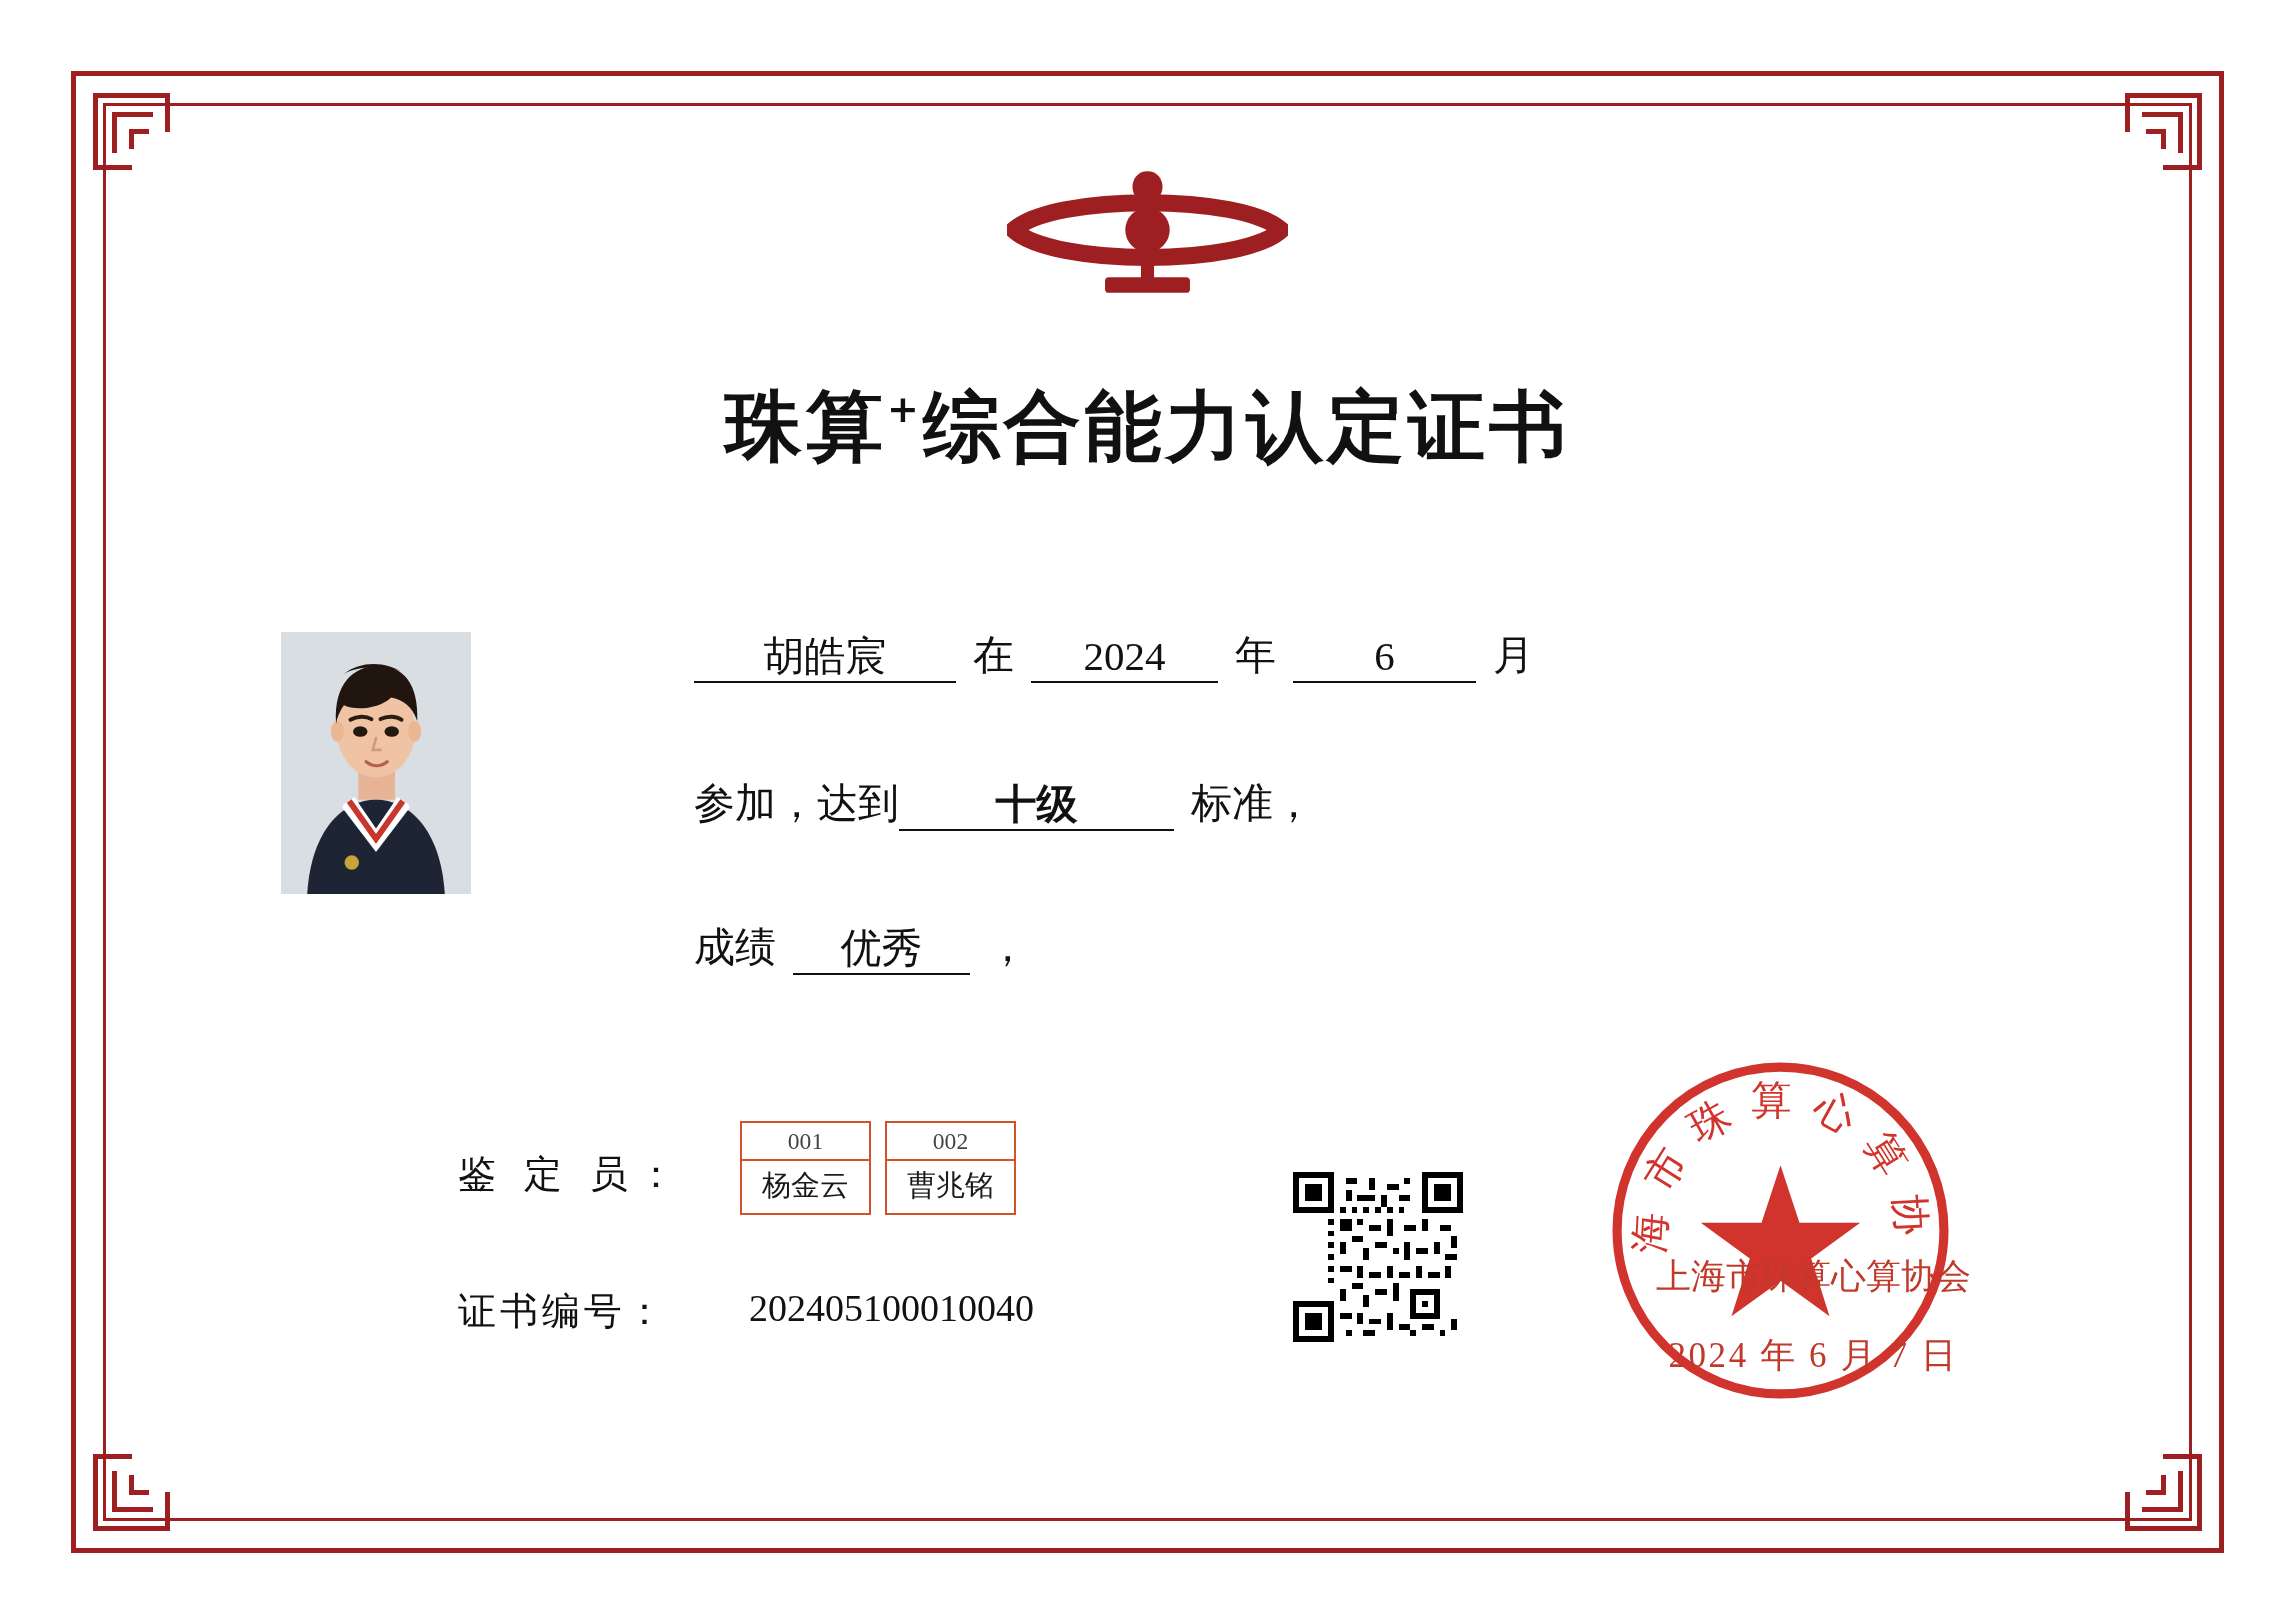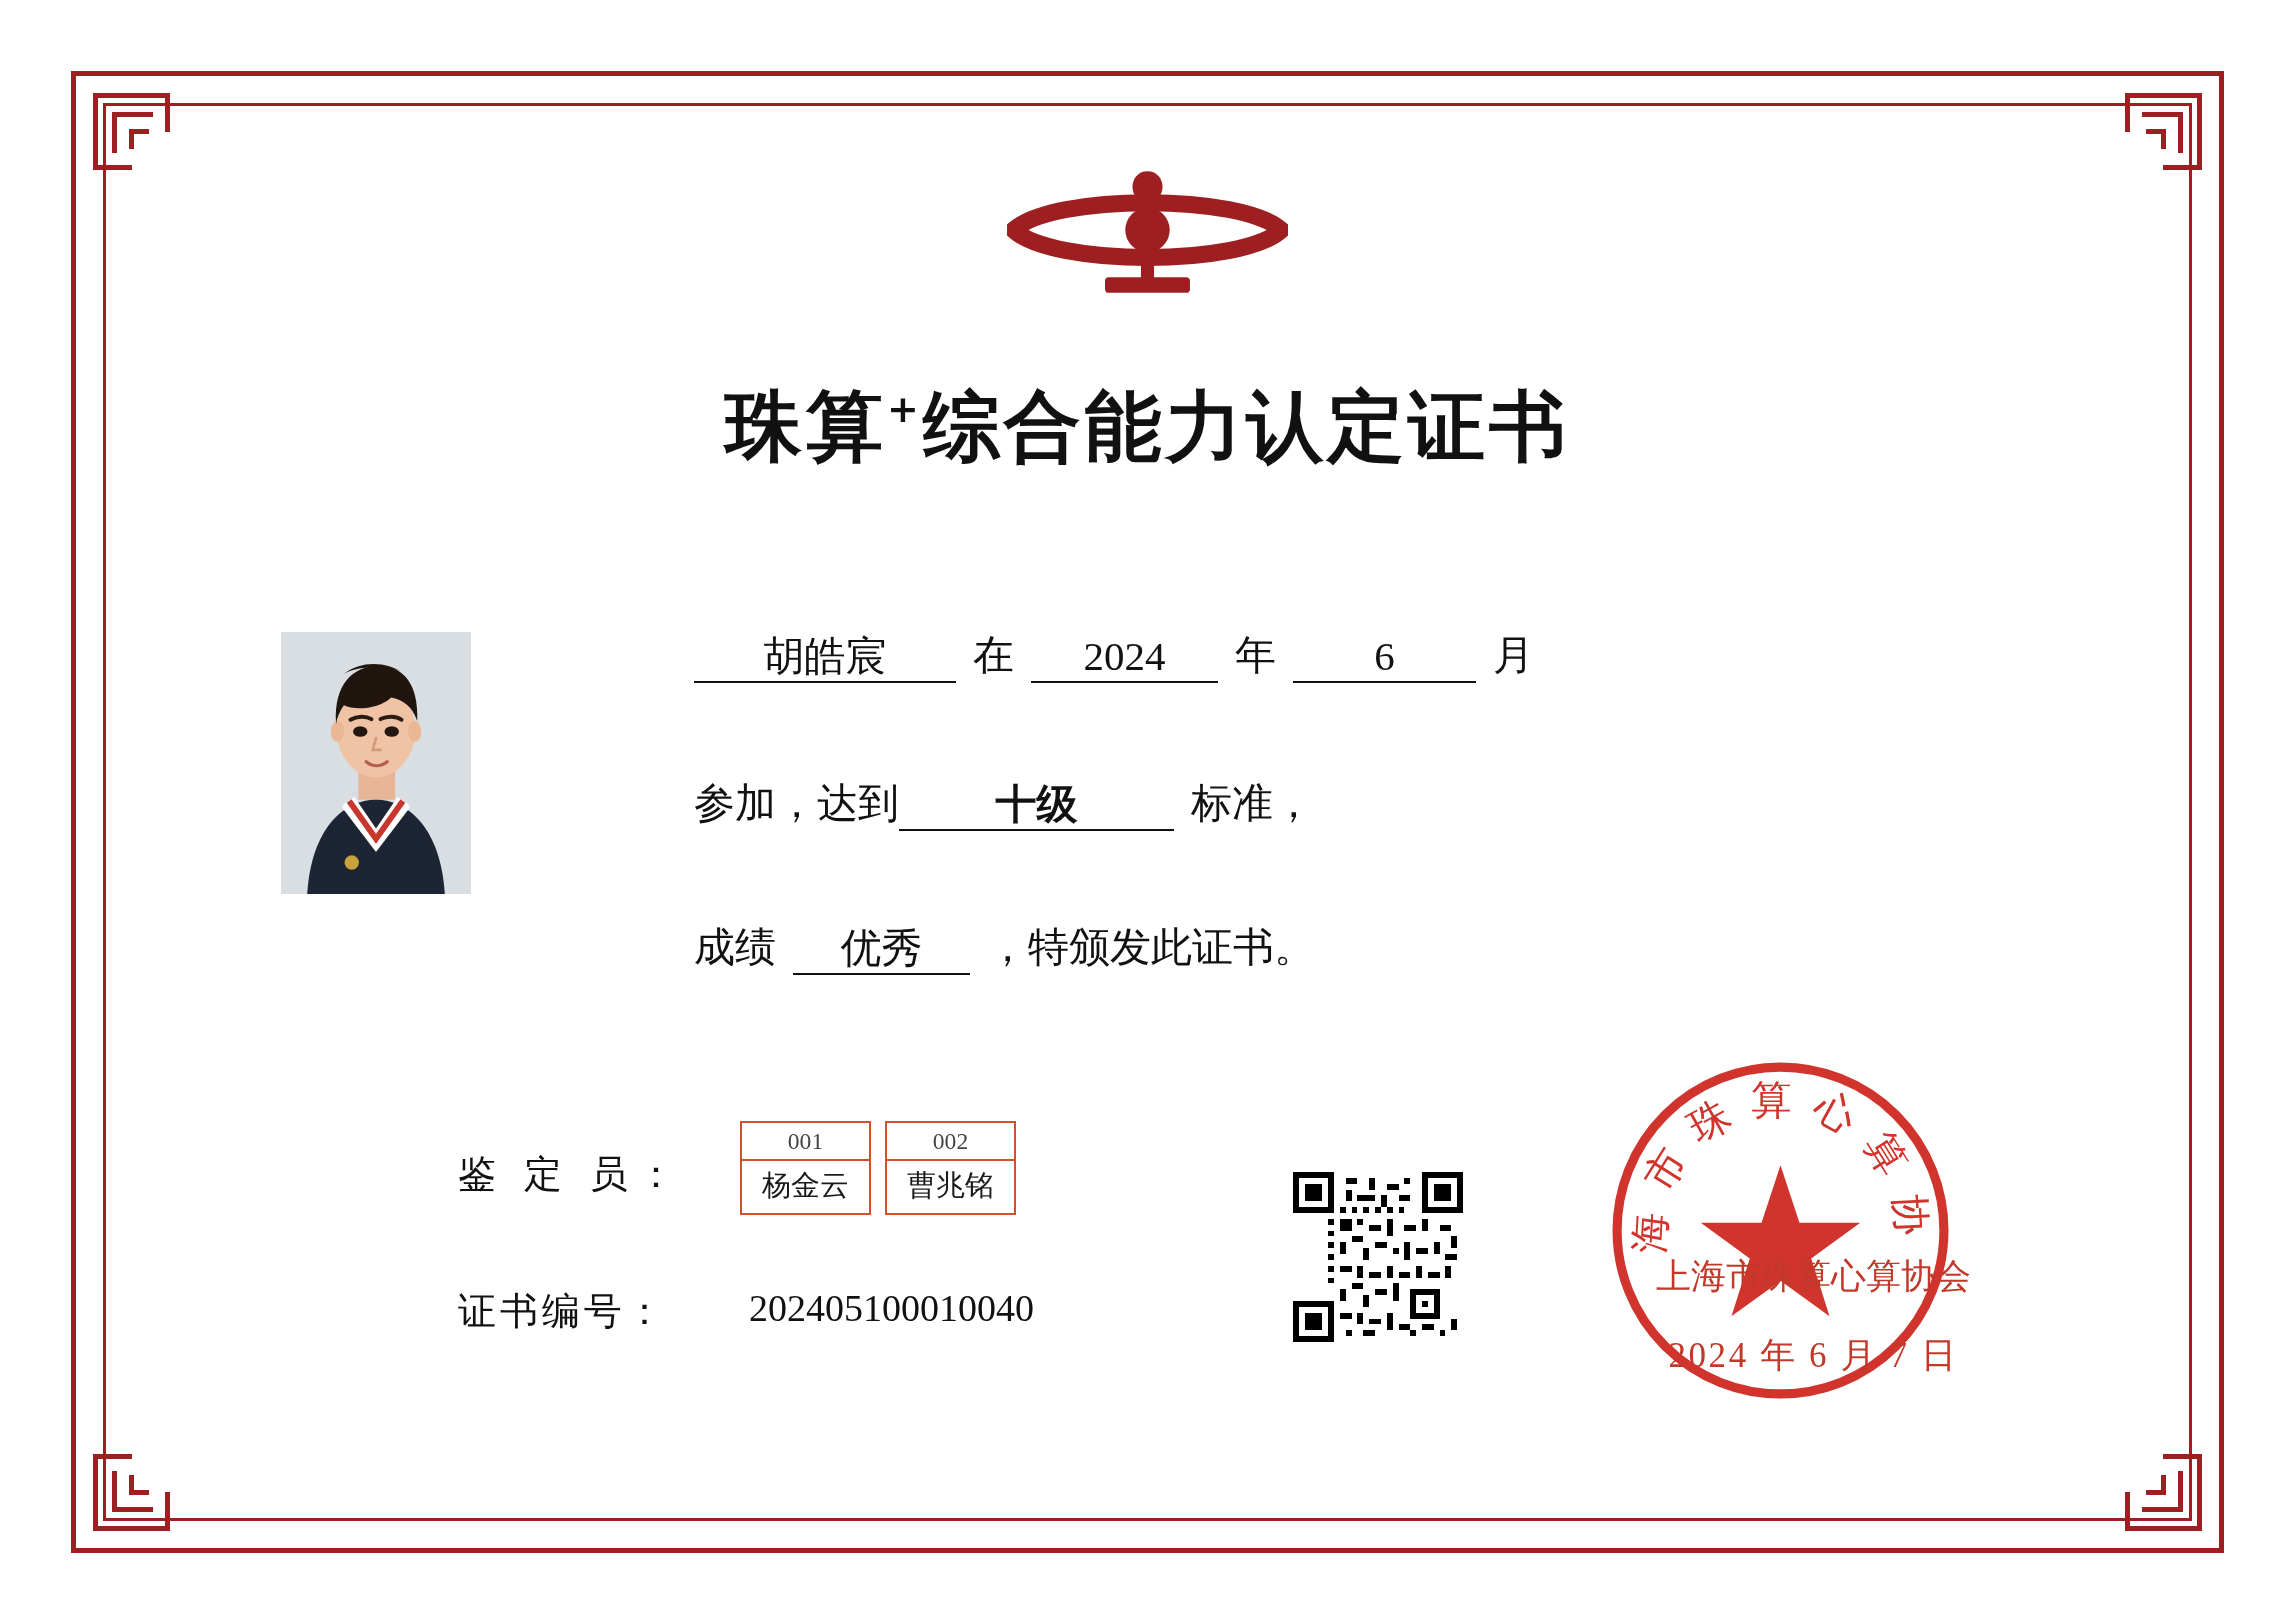--- a/index.html
+++ b/index.html
@@ -347,21 +347,20 @@
   <span class="gap"></span>
   <span>标准，</span>
 </div>
 
 <div class="line line3">
   <span>成绩</span>
   <span class="gap"></span>
   <span class="blank b-score">优秀</span>
   <span class="gap"></span>
   <span>，</span>
-  <span>特颁发此证书。</span>
 </div>
 
 <div class="examiner-label">鉴 定 员：</div>
 
 <div class="stamp-box sb1">
   <div class="num">001</div>
   <div class="nm">杨金云</div>
 </div>
 <div class="stamp-box sb2">
   <div class="num">002</div>

